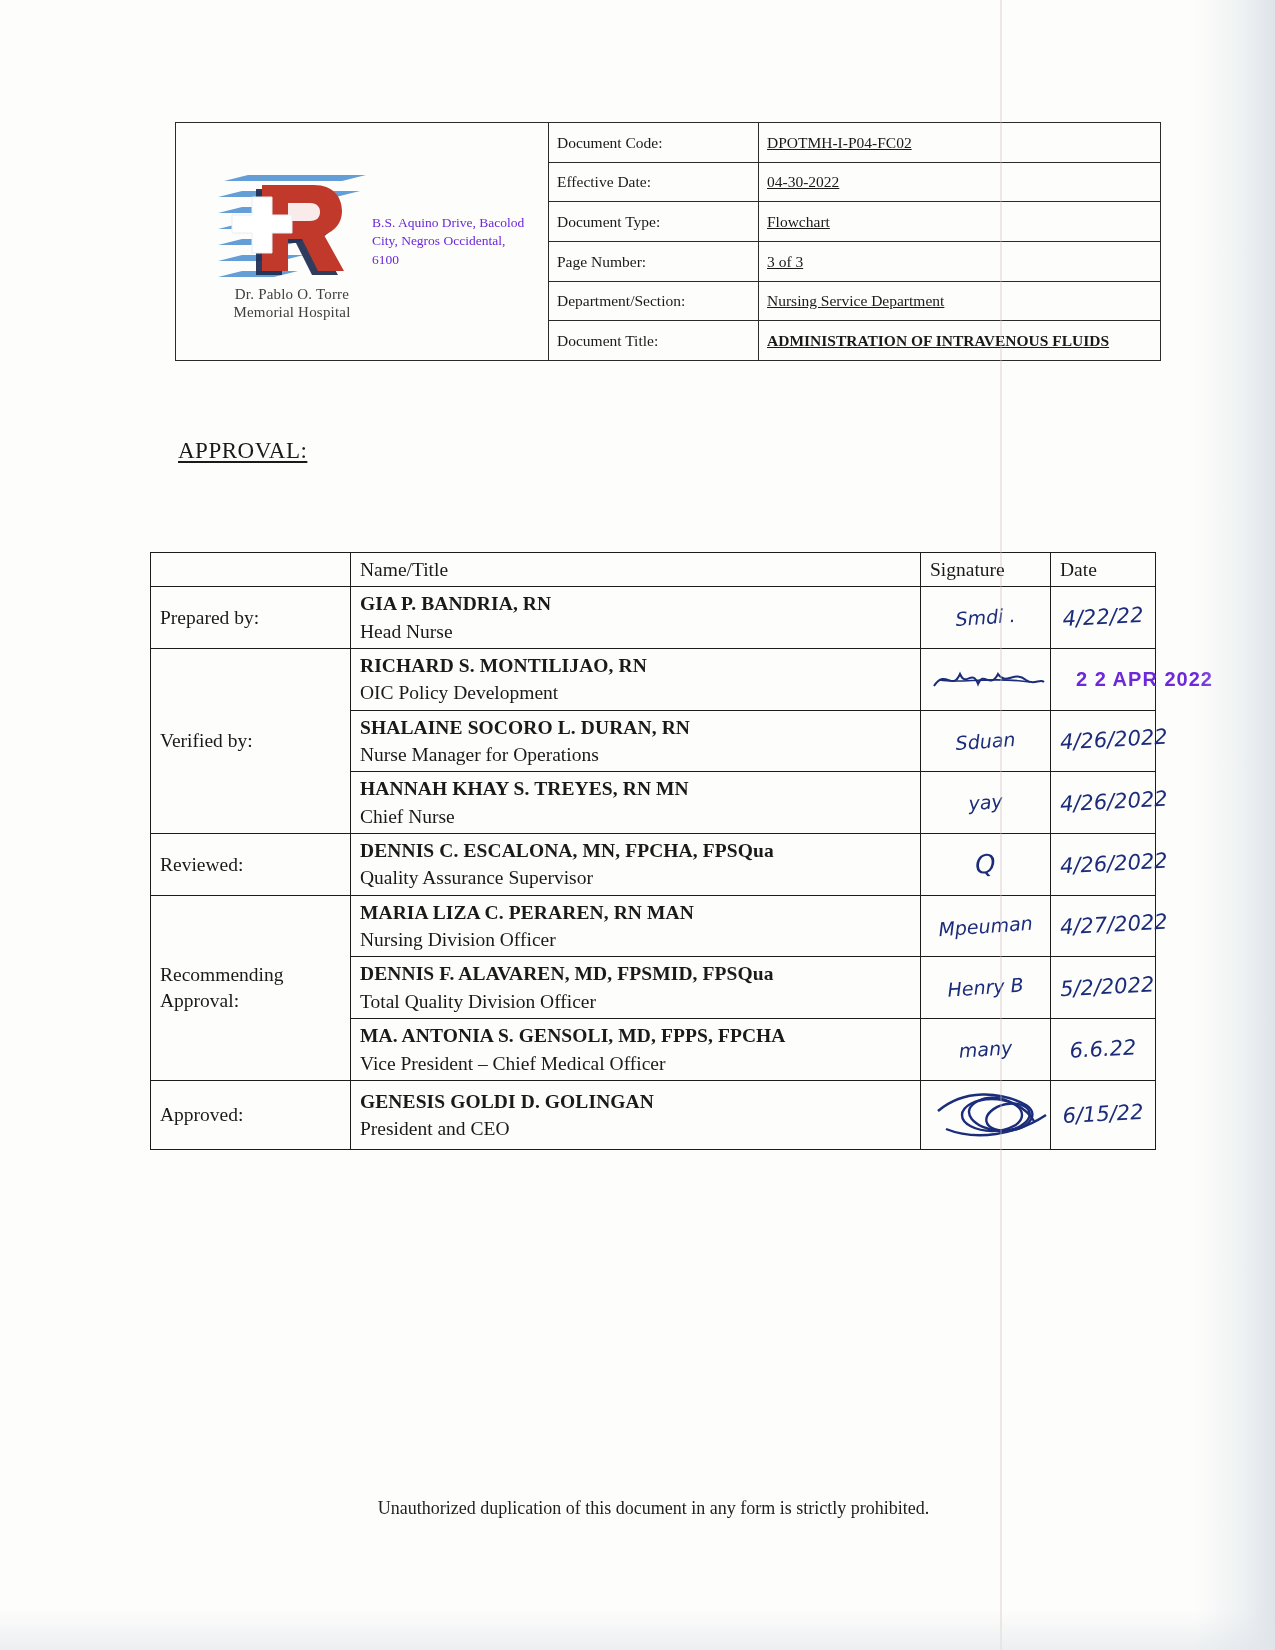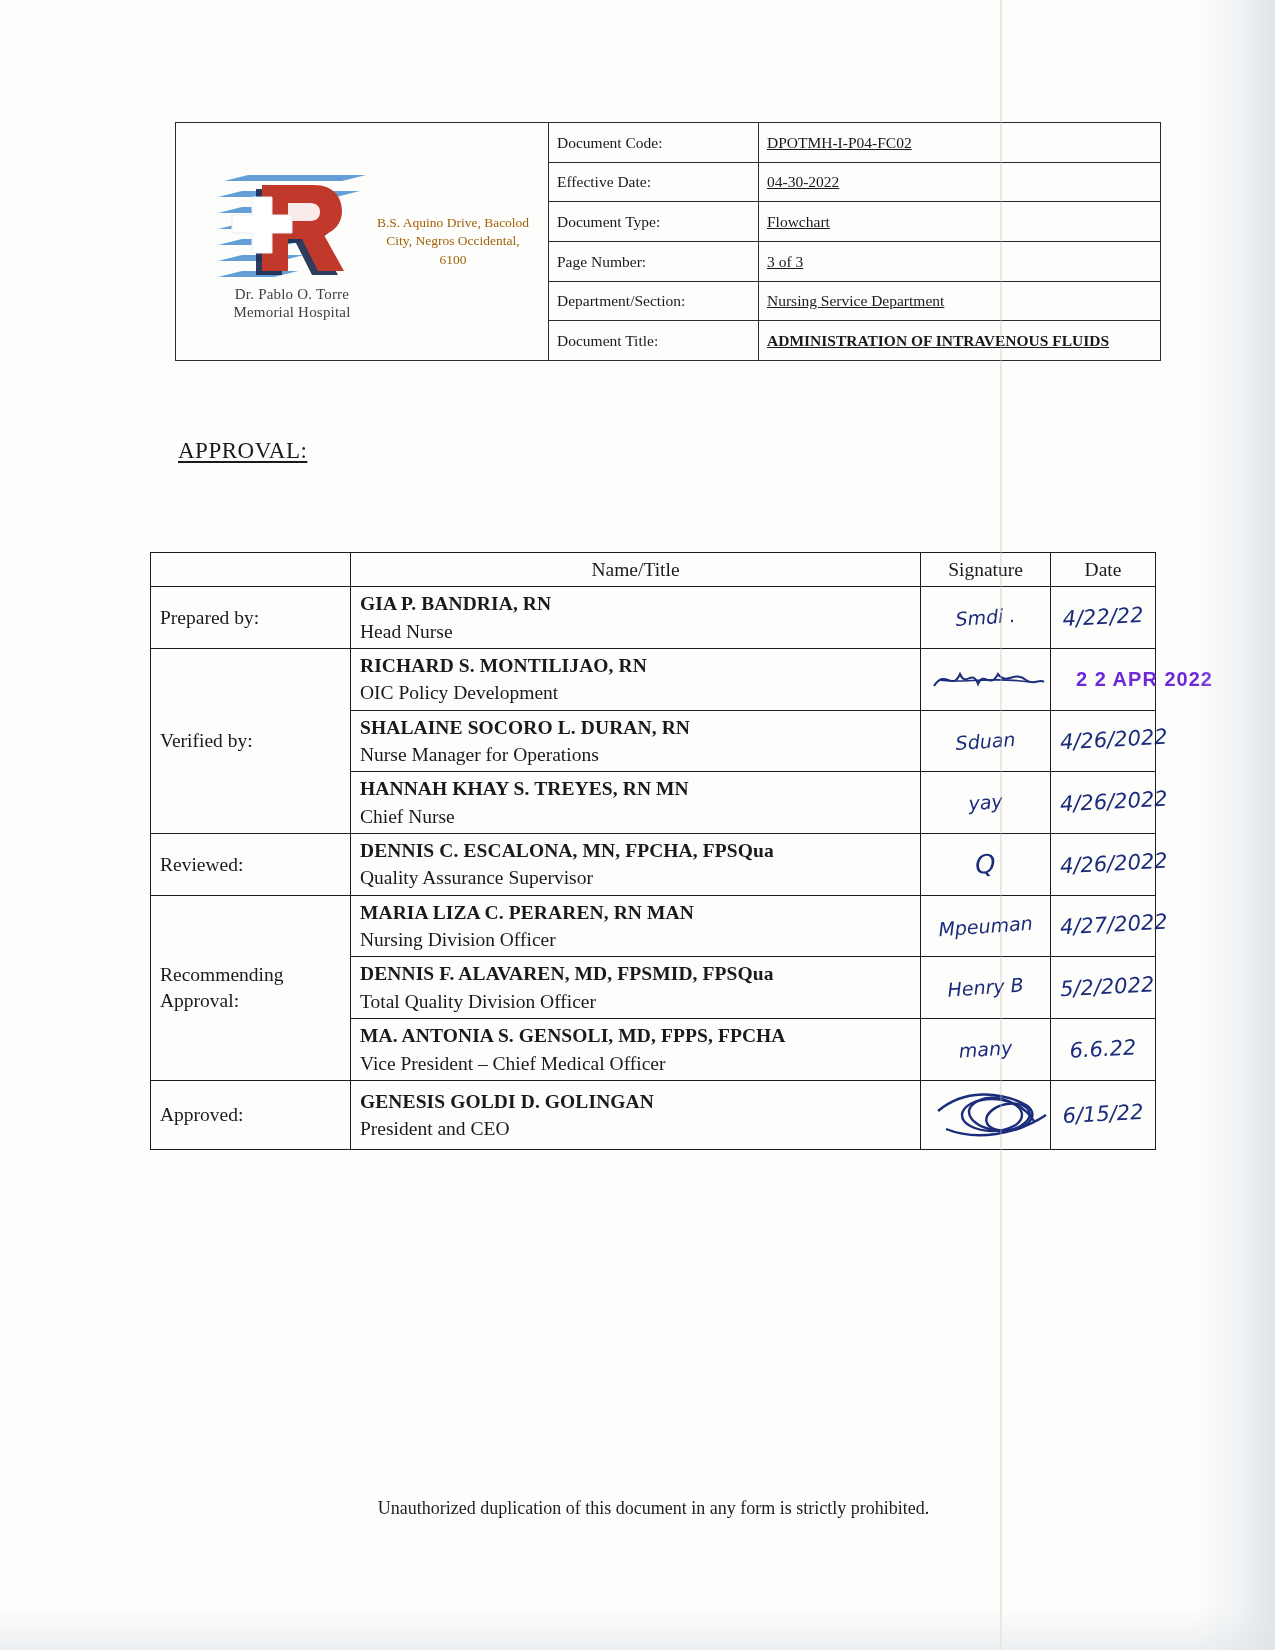--- a/index.html
+++ b/index.html
@@ -87,24 +87,23 @@
     text-align: center;
     font-family: "Liberation Serif", serif;
     color: #404040;
     font-size: 15px;
     line-height: 1.25;
     letter-spacing: .2px;
   }
   .logo-caption .l1, .logo-caption .l2 { display: block; white-space: nowrap; }
   .logo-addr {
     flex: 1 1 auto;
-    text-align: center;
     font-size: 13.5px;
     line-height: 1.35;
-    color: #a16207;
+    color: #6d28d9;
     padding-right: 8px;
     font-family: "Liberation Serif", serif;
   }
   .lbl-cell { width: 193px; }
   .val-cell { width: 385px; text-decoration: underline; }
   .title-strong { font-weight: bold; }
 
   
   .approval-heading {
     position: absolute;
@@ -133,21 +132,21 @@
     font-size: 19.5px;
     font-weight: normal;
     line-height: 1.3;
   }
   .col-role { width: 200px; }
   .col-name { width: 570px; }
   .col-sig  { width: 130px; }
   .col-date { width: 105px; }
 
   .hdr-blank { border-top-color: #1c1c1c; }
-  .hdr-cell { text-align: center; font-size: 21px; }
+  .hdr-cell { font-size: 21px; }
 
   .role-cell { font-size: 20px; line-height: 1.25; }
   .name-cell { padding-top: 6px; padding-bottom: 6px; }
   .name-line { font-weight: bold; font-size: 19.5px; letter-spacing: .1px; }
   .title-line { font-size: 19.5px; margin-top: 2px; }
 
   .sig-cell, .date-cell {
     position: relative;
     padding: 0;
   }

